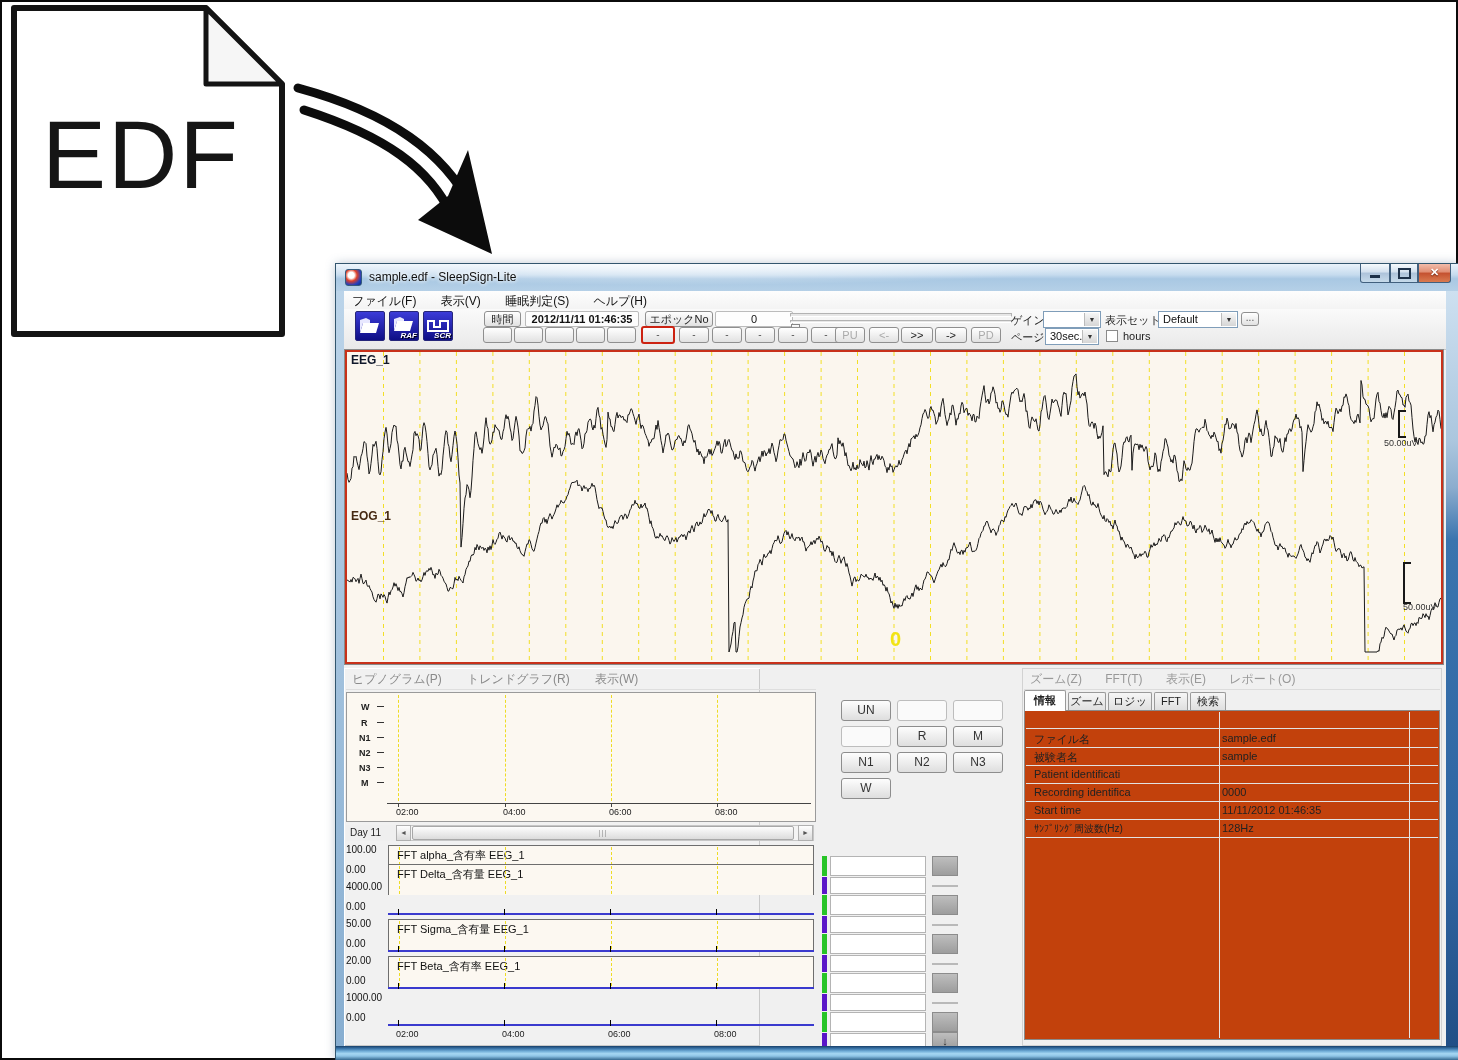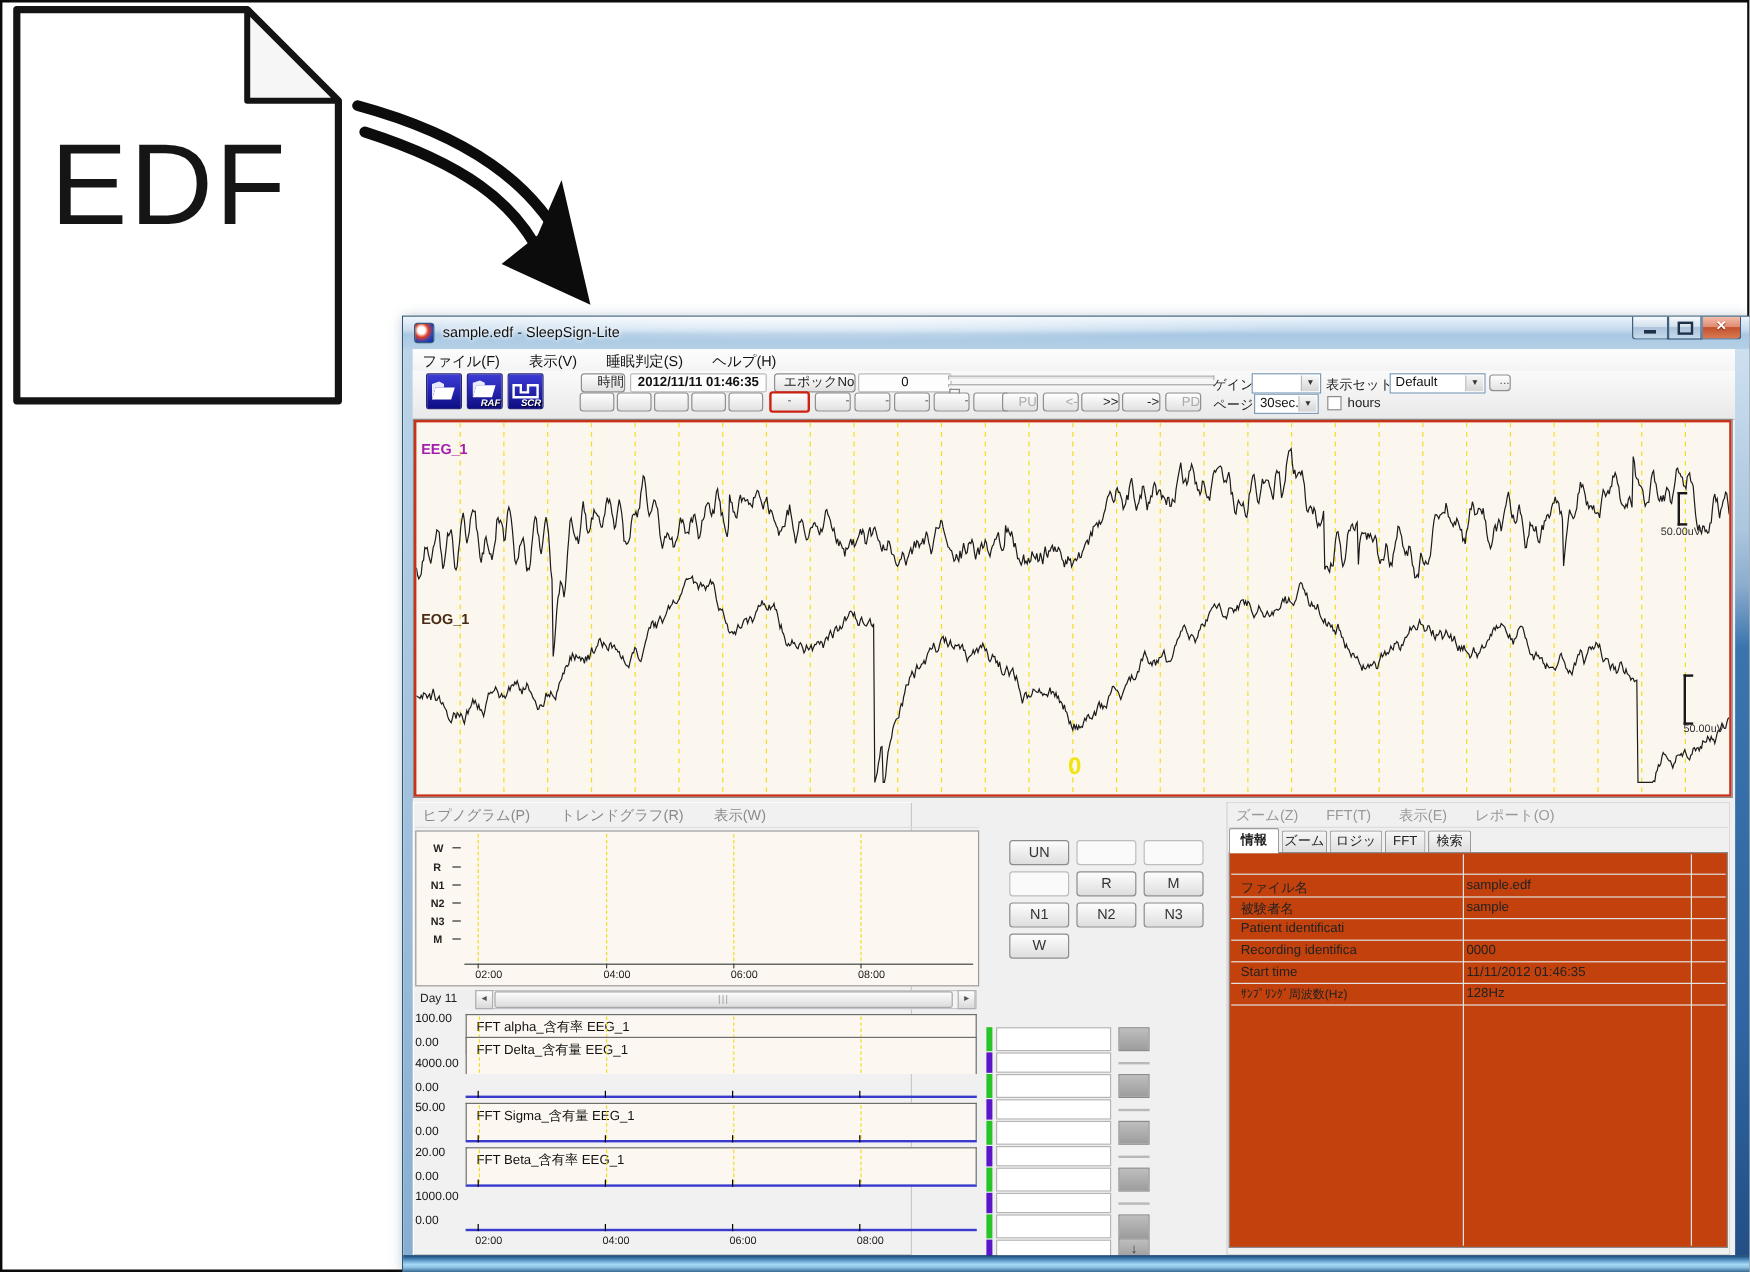--- a/index.html
+++ b/index.html
@@ -39,21 +39,21 @@
        background:linear-gradient(#fdfdfd,#ededed);font-size:12px;border-bottom:1px solid #dcdcdc;box-sizing:border-box}
   .menubar span{display:inline-block;padding:2px 13px 0 8px;color:#111}
   .toolbar{position:absolute;left:0;top:18px;width:1102px;height:41px;
        background:linear-gradient(#fafafa,#e9e9e9);border-bottom:1px solid #c6c6c6;box-sizing:border-box}
   .ic{position:absolute;width:30px;height:30px;top:2px;border:1px solid #26267a;border-radius:2px;
        background:linear-gradient(#3c3cd8,#0e0e85);box-sizing:border-box}
   .ic svg{position:absolute;left:2px;top:3px}
   .ictxt{position:absolute;right:1px;bottom:0;font-size:8px;font-style:italic;font-weight:bold;color:#fff;
        text-shadow:1px 1px 0 #001}
   .tbtn{position:absolute;height:16px;background:linear-gradient(#ffffff,#e1e1e1);border:1px solid #8f8f8f;
-       border-radius:3px;font-size:11px;color:#222;text-align:right;line-height:14px;box-sizing:border-box}
+       border-radius:3px;font-size:11px;color:#222;text-align:center;line-height:14px;box-sizing:border-box}
   .tbtn.sm{font-size:10px;color:#555}
   .tbtn.dis{color:#aaa}
   .flatbox{position:absolute;height:16px;background:#fdfdfd;border:1px solid #bbb;border-radius:2px;
        font-size:11px;text-align:center;line-height:14px;box-sizing:border-box;color:#111}
   .reddash{position:absolute;height:18px;width:34px;border:2px solid #cc2211;border-radius:3px;
        background:linear-gradient(#fff,#dfdfdf);box-sizing:border-box;text-align:center;font-size:10px;line-height:13px;color:#555}
   .lbl{position:absolute;font-size:11px;color:#222;white-space:nowrap}
   .dd{position:absolute;height:17px;background:#fff;border:1px solid #7f9db9;font-size:11px;box-sizing:border-box}
   .dd .val{display:block;padding:1px 16px 0 4px;color:#111;white-space:nowrap}
   .dd .ar{position:absolute;right:1px;top:1px;bottom:1px;width:14px;background:linear-gradient(#f6f6f6,#d6d6d6);
@@ -257,21 +257,21 @@
             <line x1="838.7" x2="838.7" y1="0" y2="310" stroke="#f2df25" stroke-width="1" stroke-dasharray="4 4"></line>
             <line x1="875.2" x2="875.2" y1="0" y2="310" stroke="#f2df25" stroke-width="1" stroke-dasharray="4 4"></line>
             <line x1="911.7" x2="911.7" y1="0" y2="310" stroke="#f2df25" stroke-width="1" stroke-dasharray="4 4"></line>
             <line x1="948.1" x2="948.1" y1="0" y2="310" stroke="#f2df25" stroke-width="1" stroke-dasharray="4 4"></line>
             <line x1="984.6" x2="984.6" y1="0" y2="310" stroke="#f2df25" stroke-width="1" stroke-dasharray="4 4"></line>
             <line x1="1021.1" x2="1021.1" y1="0" y2="310" stroke="#f2df25" stroke-width="1" stroke-dasharray="4 4"></line>
             <line x1="1057.5" x2="1057.5" y1="0" y2="310" stroke="#f2df25" stroke-width="1" stroke-dasharray="4 4"></line>
             <path d="M0 121.1L1 127.4L2 130.3L3 128.5L4 126.5L5 116.1L6 114.8L7 104.3L8 105.3L9 104.3L10 109.9L11 113.8L12 117.6L13 111.5L14 104.2L15 101.7L16 96.6L17 89.6L18 90.4L19 91.6L20 104.1L21 110.6L22 121.9L23 119.1L24 111.4L25 102.9L26 92.4L27 94.3L28 92.0L29 89.3L30 96.6L31 109.7L32 121.2L33 122.9L34 119.8L35 107.7L36 99.7L37 86.8L38 80.2L39 75.4L40 81.9L41 93.4L42 100.7L43 96.5L44 91.7L45 80.5L46 76.2L47 73.0L48 74.3L49 74.1L50 88.2L51 92.1L52 102.0L53 112.6L54 116.9L55 108.9L56 109.3L57 98.1L58 95.3L59 100.9L60 105.1L61 109.6L62 109.6L63 114.5L64 108.7L65 102.8L66 97.7L67 81.2L68 79.4L69 83.7L70 81.6L71 83.7L72 87.2L73 98.5L74 97.7L75 86.6L76 74.6L77 70.7L78 73.7L79 80.2L80 89.6L81 101.6L82 114.7L83 117.9L84 114.9L85 112.8L86 103.1L87 101.4L88 98.7L89 96.3L90 102.7L91 114.4L92 124.1L93 121.4L94 122.6L95 117.3L96 103.9L97 94.5L98 83.8L99 78.7L100 80.3L101 91.6L102 94.7L103 105.0L104 109.7L105 102.7L106 93.4L107 84.3L108 79.0L109 84.3L110 91.4L111 105.8L112 123.0L113 131.0L114 195.1L115 185.5L116 171.5L117 156.3L118 146.0L119 142.6L120 132.6L121 134.3L122 137.8L123 145.7L124 138.4L125 125.0L126 108.3L127 96.6L128 82.3L129 79.8L130 85.7L131 91.6L132 94.9L133 97.7L134 95.6L135 101.3L136 95.1L137 85.9L138 74.1L139 65.7L140 74.2L141 76.7L142 88.9L143 92.2L144 91.3L145 87.9L146 79.8L147 80.5L148 72.7L149 75.2L150 75.9L151 77.9L152 78.2L153 83.8L154 87.3L155 87.2L156 79.7L157 76.6L158 67.7L159 62.7L160 66.9L161 64.3L162 68.4L163 76.0L164 80.2L165 88.5L166 86.6L167 78.5L168 70.8L169 64.4L170 68.9L171 75.1L172 84.0L173 98.9L174 99.0L175 101.4L176 100.9L177 98.8L178 95.9L179 84.0L180 77.7L181 76.5L182 77.0L183 74.4L184 79.1L185 72.9L186 71.4L187 59.0L188 53.4L189 44.6L190 45.7L191 53.1L192 64.2L193 73.0L194 77.9L195 75.5L196 73.6L197 68.6L198 64.6L199 65.3L200 69.8L201 71.9L202 82.0L203 94.1L204 99.6L205 105.2L206 100.4L207 95.1L208 95.9L209 92.2L210 93.3L211 97.1L212 97.6L213 95.9L214 103.9L215 103.6L216 99.4L217 97.7L218 94.4L219 86.4L220 79.3L221 83.2L222 81.3L223 85.4L224 92.4L225 92.0L226 91.5L227 92.6L228 83.8L229 79.9L230 83.6L231 77.5L232 76.6L233 82.2L234 88.3L235 96.8L236 95.8L237 91.2L238 81.6L239 81.1L240 78.5L241 70.2L242 68.4L243 66.9L244 67.8L245 75.0L246 78.0L247 73.2L248 76.1L249 66.5L250 57.9L251 55.4L252 63.2L253 65.9L254 77.2L255 75.5L256 82.3L257 87.3L258 92.0L259 95.4L260 87.6L261 60.1L262 66.4L263 66.9L264 74.6L265 74.7L266 78.7L267 79.6L268 72.4L269 64.3L270 60.4L271 66.0L272 63.2L273 63.0L274 65.5L275 64.8L276 64.3L277 68.3L278 67.4L279 69.2L280 70.6L281 62.7L282 62.7L283 59.8L284 56.7L285 57.5L286 61.6L287 64.6L288 68.4L289 72.4L290 66.7L291 65.3L292 62.1L293 70.3L294 76.5L295 73.0L296 73.8L297 77.1L298 81.3L299 83.5L300 86.3L301 88.1L302 94.3L303 90.5L304 90.4L305 87.0L306 86.8L307 86.7L308 79.9L309 73.0L310 77.4L311 68.5L312 75.6L313 81.4L314 88.7L315 93.5L316 100.9L317 95.3L318 90.9L319 82.8L320 83.2L321 81.0L322 82.9L323 88.9L324 93.9L325 98.0L326 97.5L327 95.0L328 89.2L329 87.5L330 87.5L331 84.2L332 83.6L333 86.4L334 86.5L335 90.6L336 94.0L337 88.8L338 90.9L339 87.4L340 81.1L341 73.6L342 72.7L343 77.0L344 78.9L345 81.8L346 87.4L347 90.3L348 88.4L349 94.8L350 100.1L351 97.1L352 103.0L353 99.3L354 101.7L355 104.9L356 105.1L357 111.7L358 104.6L359 105.6L360 104.4L361 100.4L362 97.1L363 102.2L364 97.5L365 103.5L366 101.7L367 98.9L368 96.4L369 93.4L370 88.9L371 93.5L372 89.4L373 92.2L374 100.7L375 101.2L376 95.8L377 90.5L378 87.4L379 94.6L380 93.0L381 88.6L382 87.4L383 90.8L384 95.2L385 98.5L386 99.1L387 104.1L388 107.6L389 101.9L390 106.2L391 105.9L392 106.3L393 98.9L394 99.3L395 103.2L396 109.6L397 110.1L398 110.8L399 115.6L400 118.8L401 119.8L402 117.8L403 114.6L404 113.7L405 108.4L406 109.7L407 114.6L408 119.1L409 114.1L410 111.6L411 107.7L412 104.7L413 109.7L414 105.0L415 99.1L416 104.4L417 98.6L418 99.5L419 104.0L420 101.1L421 101.0L422 96.6L423 101.7L424 96.0L425 91.1L426 94.3L427 100.4L428 104.0L429 109.7L430 105.9L431 98.9L432 93.7L433 87.7L434 88.0L435 88.5L436 87.3L437 81.9L438 82.3L439 88.2L440 92.0L441 95.8L442 99.6L443 103.8L444 104.5L445 106.3L446 106.9L447 111.1L448 115.7L449 114.5L450 109.7L451 113.4L452 115.7L453 107.1L454 113.4L455 107.1L456 100.6L457 105.5L458 109.4L459 108.3L460 101.2L461 100.0L462 101.0L463 97.6L464 100.9L465 108.3L466 114.2L467 108.8L468 104.3L469 110.2L470 103.8L471 100.4L472 104.8L473 103.2L474 98.0L475 100.3L476 106.5L477 109.1L478 111.7L479 106.3L480 103.1L481 101.8L482 97.5L483 97.4L484 94.3L485 91.6L486 99.1L487 104.3L488 106.8L489 106.4L490 102.8L491 85.8L492 91.9L493 88.5L494 91.9L495 94.3L496 90.8L497 96.0L498 103.9L499 100.6L500 106.7L501 113.6L502 113.4L503 116.4L504 118.8L505 115.8L506 110.2L507 117.3L508 115.6L509 118.0L510 113.1L511 116.7L512 115.3L513 107.6L514 110.6L515 112.3L516 113.8L517 109.2L518 115.9L519 115.0L520 108.7L521 112.9L522 118.1L523 109.8L524 103.6L525 109.5L526 112.6L527 107.1L528 107.2L529 104.3L530 102.4L531 107.7L532 103.5L533 107.3L534 107.5L535 104.2L536 106.0L537 108.7L538 114.1L539 115.3L540 120.6L541 115.3L542 118.1L543 111.6L544 114.8L545 113.8L546 120.3L547 117.8L548 114.9L549 113.7L550 115.1L551 113.2L552 108.3L553 112.7L554 112.4L555 107.7L556 105.7L557 102.2L558 99.6L559 98.1L560 101.8L561 95.8L562 91.5L563 95.0L564 86.9L565 86.4L566 85.2L567 83.7L568 86.9L569 82.3L570 84.8L571 83.1L572 80.4L573 75.7L574 72.8L575 66.6L576 62.0L577 60.6L578 57.5L579 59.7L580 64.0L581 66.5L582 65.1L583 56.6L584 54.5L585 58.2L586 58.1L587 61.5L588 64.8L589 72.3L590 70.0L591 67.8L592 60.5L593 64.6L594 55.0L595 49.7L596 46.4L597 53.4L598 62.5L599 67.7L600 73.5L601 69.1L602 67.0L603 60.9L604 62.9L605 53.4L606 53.2L607 58.9L608 64.8L609 73.2L610 66.6L611 67.3L612 61.4L613 62.0L614 54.0L615 50.3L616 52.3L617 60.7L618 58.2L619 56.3L620 56.6L621 63.4L622 61.0L623 62.4L624 64.5L625 68.8L626 62.6L627 62.5L628 69.9L629 69.8L630 64.1L631 65.4L632 66.5L633 56.0L634 49.7L635 43.9L636 38.7L637 33.6L638 42.7L639 50.5L640 49.0L641 47.0L642 51.9L643 48.9L644 40.7L645 39.8L646 34.8L647 37.9L648 42.4L649 51.1L650 50.1L651 56.5L652 56.2L653 60.3L654 57.6L655 48.9L656 49.4L657 53.7L658 59.3L659 62.7L660 62.1L661 65.2L662 56.8L663 50.0L664 43.2L665 40.1L666 41.4L667 39.0L668 37.9L669 36.9L670 36.3L671 37.8L672 44.5L673 49.9L674 48.4L675 49.9L676 45.2L677 41.5L678 47.5L679 59.6L680 58.7L681 66.9L682 75.1L683 76.4L684 69.2L685 64.9L686 66.9L687 69.0L688 69.6L689 66.8L690 72.6L691 78.2L692 79.1L693 72.6L694 59.9L695 57.4L696 49.6L697 44.5L698 43.5L699 50.2L700 58.8L701 65.9L702 67.5L703 61.2L704 54.8L705 47.1L706 50.7L707 50.1L708 48.0L709 48.0L710 48.6L711 53.0L712 55.9L713 60.7L714 64.4L715 53.6L716 43.5L717 40.2L718 42.0L719 41.3L720 51.8L721 62.9L722 59.1L723 53.4L724 48.8L725 35.6L726 29.4L727 24.0L728 23.3L729 21.9L730 34.6L731 42.9L732 39.5L733 46.1L734 44.2L735 41.9L736 41.4L737 43.8L738 40.0L739 46.7L740 52.0L741 65.2L742 73.4L743 74.6L744 71.3L745 69.8L746 71.4L747 76.4L748 71.1L749 73.8L750 81.6L751 87.0L752 84.1L753 86.2L754 83.8L755 80.3L756 73.8L757 122.6L758 120.0L759 119.9L760 122.8L761 124.8L762 117.3L763 119.7L764 119.5L765 108.0L766 97.8L767 91.6L768 91.0L769 97.0L770 102.0L771 113.8L772 120.0L773 117.8L774 114.0L775 105.3L776 93.6L777 89.9L778 90.3L779 85.9L780 84.7L781 88.9L782 90.1L783 85.0L784 83.2L785 118.3L786 101.1L787 94.7L788 91.7L789 92.6L790 92.3L791 92.3L792 97.7L793 92.3L794 95.7L795 92.9L796 96.1L797 99.4L798 97.1L799 94.5L800 97.2L801 109.1L802 113.5L803 117.9L804 114.3L805 114.3L806 114.8L807 109.8L808 100.8L809 103.4L810 112.9L811 119.7L812 117.1L813 119.3L814 109.8L815 106.1L816 99.4L817 96.2L818 86.6L819 87.2L820 91.7L821 95.0L822 103.1L823 105.4L824 110.0L825 107.6L826 111.1L827 103.2L828 103.6L829 109.5L830 118.7L831 121.0L832 129.4L833 129.2L834 126.9L835 128.7L836 117.7L837 108.7L838 112.1L839 116.9L840 118.5L841 115.6L842 117.8L843 118.2L844 114.0L845 111.1L846 101.1L847 89.7L848 81.8L849 77.0L850 76.8L851 78.2L852 80.2L853 77.3L854 76.5L855 75.5L856 75.1L857 75.6L858 67.3L859 71.7L860 78.6L861 79.6L862 82.9L863 84.0L864 86.6L865 83.1L866 85.0L867 80.1L868 82.3L869 85.9L870 89.6L871 89.3L872 98.6L873 96.8L874 101.2L875 91.3L876 88.4L877 81.8L878 72.1L879 72.6L880 66.1L881 69.7L882 77.0L883 76.6L884 76.0L885 71.7L886 71.8L887 72.9L888 76.6L889 71.5L890 80.0L891 82.1L892 92.6L893 98.7L894 100.8L895 105.1L896 102.6L897 97.3L898 88.3L899 85.5L900 90.9L901 85.2L902 80.9L903 83.1L904 90.6L905 84.5L906 78.0L907 72.4L908 68.8L909 62.5L910 57.9L911 63.8L912 72.5L913 79.9L914 76.8L915 82.7L916 84.0L917 82.3L918 73.6L919 68.5L920 75.5L921 78.1L922 85.5L923 94.4L924 104.5L925 104.2L926 96.9L927 94.2L928 83.8L929 86.1L930 85.8L931 89.9L932 90.5L933 86.5L934 95.3L935 99.5L936 100.2L937 93.8L938 85.6L939 89.6L940 82.1L941 81.9L942 77.5L943 76.7L944 79.5L945 77.1L946 70.9L947 67.4L948 67.1L949 62.1L950 66.9L951 65.6L952 67.5L953 76.0L954 74.4L955 80.3L956 119.6L957 108.6L958 97.9L959 89.7L960 80.2L961 72.7L962 76.0L963 77.8L964 80.2L965 78.9L966 74.8L967 71.5L968 59.9L969 58.3L970 49.8L971 53.8L972 52.1L973 56.3L974 60.6L975 68.3L976 66.5L977 71.8L978 69.6L979 69.5L980 72.2L981 69.2L982 75.2L983 75.9L984 75.2L985 75.7L986 79.6L987 70.4L988 62.4L989 56.1L990 58.1L991 61.7L992 59.2L993 56.9L994 59.8L995 53.8L996 53.4L997 44.8L998 45.5L999 41.9L1000 44.9L1001 50.9L1002 53.6L1003 63.3L1004 67.3L1005 68.8L1006 69.5L1007 71.6L1008 68.3L1009 70.4L1010 64.0L1011 62.0L1012 66.1L1013 70.9L1014 28.5L1015 33.0L1016 44.8L1017 47.0L1018 47.4L1019 52.2L1020 52.8L1021 54.0L1022 56.7L1023 64.5L1024 69.8L1025 67.4L1026 66.6L1027 66.7L1028 56.9L1029 47.0L1030 42.2L1031 40.3L1032 49.5L1033 51.1L1034 58.5L1035 64.1L1036 65.6L1037 61.3L1038 66.1L1039 60.7L1040 65.6L1041 58.7L1042 54.3L1043 55.8L1044 57.6L1045 66.2L1046 67.5L1047 60.9L1048 55.4L1049 48.7L1050 39.0L1051 38.1L1052 42.1L1053 42.6L1054 45.3L1055 45.7L1056 53.0L1057 53.0L1058 55.3L1059 45.3L1060 43.6L1061 42.1L1062 49.1L1063 50.4L1064 53.1L1065 65.6L1066 77.0L1067 84.5L1068 90.1L1069 85.3L1070 89.9L1071 92.5L1072 86.3L1073 86.6L1074 90.9L1075 89.8L1076 92.2L1077 91.6L1078 84.0L1079 83.6L1080 72.3L1081 63.1L1082 59.7L1083 65.8L1084 63.5L1085 72.2L1086 79.8L1087 72.7L1088 70.2L1089 65.1L1090 63.4L1091 58.1L1092 59.5L1093 67.6L1094 76.7" fill="none" stroke="#1b1b1b" stroke-width="1"></path>
             <path d="M0 227.8L1 228.7L2 229.1L3 230.1L4 227.5L5 230.1L6 225.4L7 225.9L8 226.9L9 229.7L10 227.9L11 226.4L12 231.3L13 226.4L14 222.1L15 226.8L16 231.5L17 231.6L18 229.8L19 228.1L20 233.1L21 234.7L22 233.5L23 236.5L24 238.4L25 240.1L26 244.8L27 247.5L28 249.0L29 250.2L30 246.6L31 242.1L32 242.7L33 246.8L34 241.9L35 243.2L36 245.3L37 242.6L38 244.4L39 248.3L40 251.1L41 245.6L42 240.1L43 242.8L44 238.7L45 237.7L46 235.0L47 230.7L48 234.2L49 231.7L50 234.8L51 238.6L52 235.4L53 239.7L54 239.5L55 241.7L56 245.0L57 240.7L58 234.7L59 230.9L60 225.6L61 226.2L62 224.7L63 225.6L64 224.4L65 223.4L66 220.4L67 222.6L68 225.0L69 229.3L70 228.4L71 226.0L72 228.7L73 227.8L74 229.8L75 227.9L76 224.6L77 220.5L78 223.4L79 219.4L80 218.7L81 219.4L82 216.4L83 218.2L84 215.4L85 218.6L86 223.0L87 222.3L88 226.4L89 221.1L90 222.6L91 222.2L92 217.3L93 219.2L94 223.4L95 224.4L96 226.2L97 229.2L98 230.8L99 232.0L100 235.6L101 239.2L102 238.8L103 235.6L104 235.5L105 236.7L106 236.6L107 231.7L108 225.4L109 228.2L110 227.0L111 228.6L112 224.3L113 226.6L114 228.3L115 229.5L116 231.0L117 224.8L118 222.6L119 217.4L120 215.5L121 213.9L122 209.1L123 209.4L124 204.2L125 202.6L126 203.3L127 201.5L128 195.4L129 198.0L130 192.5L131 194.8L132 197.9L133 193.8L134 195.6L135 196.4L136 195.2L137 198.4L138 196.2L139 197.1L140 200.8L141 195.1L142 198.2L143 193.8L144 197.6L145 193.1L146 187.6L147 191.3L148 192.4L149 190.2L150 187.3L151 186.2L152 181.3L153 180.1L154 183.2L155 187.1L156 183.4L157 185.0L158 186.2L159 189.0L160 190.1L161 184.8L162 183.6L163 188.0L164 186.3L165 185.6L166 189.2L167 189.1L168 191.3L169 190.9L170 195.4L171 196.9L172 194.8L173 198.7L174 201.0L175 202.6L176 202.9L177 204.3L178 199.7L179 195.7L180 191.9L181 192.2L182 187.7L183 188.5L184 192.4L185 196.6L186 198.6L187 199.3L188 195.7L189 191.1L190 186.9L191 182.6L192 179.4L193 174.1L194 171.0L195 171.3L196 166.6L197 165.5L198 170.3L199 167.1L200 171.6L201 167.4L202 164.4L203 161.6L204 163.8L205 167.1L206 164.4L207 162.4L208 160.0L209 156.7L210 152.8L211 155.3L212 152.9L213 151.8L214 148.3L215 150.1L216 150.7L217 151.0L218 148.8L219 147.3L220 144.1L221 142.6L222 138.5L223 136.1L224 132.4L225 130.3L226 130.7L227 130.2L228 130.1L229 129.6L230 128.2L231 133.9L232 132.9L233 133.4L234 134.5L235 139.0L236 135.8L237 133.6L238 136.6L239 135.3L240 136.5L241 139.7L242 136.3L243 136.7L244 134.6L245 131.3L246 134.5L247 133.1L248 135.3L249 141.3L250 147.7L251 152.0L252 156.6L253 155.2L254 156.3L255 155.7L256 159.5L257 164.0L258 167.4L259 168.0L260 173.6L261 175.5L262 174.9L263 174.3L264 176.1L265 174.4L266 176.6L267 172.5L268 168.6L269 170.6L270 171.5L271 171.0L272 167.4L273 164.5L274 163.6L275 163.3L276 167.5L277 164.6L278 161.8L279 162.9L280 166.6L281 164.4L282 161.7L283 157.9L284 156.5L285 152.5L286 153.2L287 152.7L288 148.3L289 151.8L290 151.2L291 153.7L292 156.0L293 156.4L294 152.1L295 155.8L296 153.9L297 153.3L298 151.0L299 156.1L300 156.1L301 160.2L302 165.7L303 171.6L304 168.8L305 174.7L306 176.4L307 179.9L308 184.9L309 186.3L310 184.3L311 186.1L312 185.3L313 181.4L314 184.2L315 183.6L316 185.9L317 187.8L318 188.6L319 185.1L320 183.7L321 185.3L322 188.4L323 192.1L324 190.1L325 185.6L326 187.9L327 189.5L328 187.8L329 185.5L330 190.1L331 187.3L332 185.0L333 185.1L334 182.9L335 182.6L336 184.8L337 182.6L338 183.3L339 187.8L340 184.0L341 180.0L342 178.9L343 181.1L344 176.4L345 173.5L346 176.7L347 179.8L348 174.5L349 171.2L350 169.9L351 173.8L352 173.4L353 169.9L354 172.1L355 170.8L356 166.1L357 161.6L358 165.0L359 163.2L360 161.1L361 157.7L362 157.3L363 158.2L364 161.4L365 158.6L366 163.5L367 165.0L368 169.0L369 169.1L370 164.6L371 162.4L372 166.2L373 168.1L374 169.3L375 169.7L376 167.7L377 165.7L378 163.7L379 168.5L380 170.1L381 167.7L382 300.0L383 296.1L384 292.0L385 284.3L386 279.5L387 270.8L388 270.2L389 300.0L390 300.0L391 294.9L392 284.4L393 275.0L394 270.7L395 265.9L396 262.7L397 255.3L398 251.7L399 249.2L400 247.1L401 246.8L402 246.1L403 238.7L404 234.4L405 236.0L406 229.0L407 225.1L408 218.9L409 218.8L410 218.8L411 212.6L412 211.2L413 207.4L414 209.6L415 213.1L416 206.7L417 202.2L418 205.1L419 205.4L420 204.0L421 201.3L422 201.1L423 198.5L424 201.7L425 196.7L426 192.5L427 190.7L428 188.0L429 189.0L430 188.4L431 183.7L432 187.4L433 191.3L434 191.3L435 189.8L436 185.3L437 181.4L438 179.4L439 178.4L440 183.0L441 179.7L442 183.6L443 186.9L444 184.9L445 181.6L446 186.1L447 187.4L448 188.8L449 185.4L450 186.1L451 185.8L452 185.1L453 188.7L454 186.6L455 185.1L456 189.9L457 189.8L458 194.4L459 199.1L460 196.2L461 195.1L462 194.3L463 193.0L464 189.7L465 192.8L466 190.1L467 188.3L468 191.7L469 188.2L470 186.0L471 187.6L472 184.2L473 186.7L474 190.2L475 188.9L476 192.6L477 198.0L478 199.4L479 197.5L480 193.5L481 195.4L482 195.1L483 200.2L484 199.0L485 203.7L486 199.6L487 205.5L488 209.5L489 210.6L490 210.2L491 206.2L492 203.4L493 206.6L494 211.3L495 208.1L496 206.5L497 204.8L498 210.1L499 214.5L500 211.5L501 215.7L502 220.9L503 224.1L504 229.1L505 234.1L506 229.7L507 225.7L508 224.9L509 229.6L510 227.5L511 228.7L512 228.8L513 226.3L514 222.3L515 222.9L516 223.9L517 224.8L518 224.9L519 222.2L520 225.3L521 225.1L522 227.6L523 226.0L524 227.0L525 226.7L526 228.4L527 224.9L528 221.0L529 226.0L530 224.3L531 224.8L532 228.3L533 225.3L534 229.8L535 228.2L536 233.4L537 232.5L538 234.2L539 239.1L540 235.3L541 240.6L542 241.5L543 245.7L544 251.0L545 249.3L546 253.6L547 256.3L548 251.2L549 255.3L550 252.5L551 256.4L552 252.5L553 254.6L554 253.4L555 254.1L556 250.0L557 246.6L558 248.5L559 244.6L560 243.6L561 246.5L562 246.5L563 247.2L564 244.3L565 241.0L566 244.5L567 239.7L568 235.5L569 232.8L570 237.4L571 234.7L572 238.6L573 236.2L574 236.9L575 238.0L576 232.6L577 228.1L578 227.1L579 224.5L580 220.1L581 220.0L582 221.4L583 223.0L584 223.3L585 225.0L586 228.0L587 230.8L588 227.9L589 224.7L590 221.9L591 219.1L592 217.7L593 214.9L594 212.3L595 215.1L596 210.6L597 213.4L598 214.5L599 214.2L600 211.7L601 207.7L602 207.9L603 202.3L604 197.3L605 198.4L606 193.8L607 190.7L608 194.0L609 196.4L610 200.4L611 201.2L612 199.9L613 202.6L614 198.7L615 198.1L616 202.4L617 198.4L618 200.2L619 195.9L620 195.8L621 195.2L622 192.6L623 190.0L624 194.7L625 199.6L626 199.6L627 199.0L628 199.3L629 198.2L630 195.8L631 191.4L632 186.4L633 185.3L634 181.4L635 179.7L636 178.4L637 174.0L638 173.7L639 170.1L640 169.0L641 171.2L642 174.8L643 177.0L644 180.8L645 178.1L646 176.8L647 177.6L648 179.5L649 183.4L650 180.5L651 179.2L652 173.7L653 172.7L654 168.5L655 168.0L656 169.4L657 169.8L658 164.5L659 165.4L660 161.1L661 158.1L662 156.6L663 154.5L664 153.5L665 151.4L666 153.4L667 154.9L668 152.5L669 151.0L670 154.4L671 158.1L672 161.6L673 162.2L674 161.8L675 163.5L676 159.7L677 154.9L678 154.5L679 154.7L680 155.3L681 158.2L682 155.9L683 156.8L684 152.4L685 155.9L686 151.6L687 148.7L688 148.0L689 147.8L690 151.6L691 148.9L692 152.9L693 149.1L694 150.3L695 153.2L696 157.2L697 159.9L698 162.7L699 160.6L700 159.3L701 157.3L702 152.8L703 154.9L704 157.3L705 158.7L706 161.9L707 162.2L708 160.0L709 157.5L710 159.9L711 161.8L712 160.8L713 158.0L714 160.5L715 156.7L716 156.3L717 155.7L718 156.5L719 155.7L720 154.6L721 150.3L722 147.1L723 149.4L724 145.0L725 150.6L726 150.0L727 146.2L728 149.4L729 150.2L730 151.3L731 152.5L732 149.7L733 147.9L734 143.3L735 139.1L736 134.6L737 133.5L738 134.3L739 138.6L740 139.7L741 143.8L742 142.4L743 147.8L744 152.6L745 153.2L746 149.9L747 153.1L748 152.7L749 155.4L750 155.4L751 151.5L752 156.3L753 160.6L754 163.0L755 164.8L756 167.0L757 163.4L758 168.6L759 169.7L760 166.6L761 167.6L762 170.5L763 169.1L764 173.7L765 173.3L766 176.9L767 172.0L768 168.0L769 172.9L770 173.8L771 178.9L772 179.0L773 183.2L774 188.2L775 185.0L776 188.4L777 189.2L778 192.1L779 195.4L780 192.5L781 192.6L782 195.6L783 196.3L784 195.0L785 198.0L786 201.2L787 202.7L788 206.9L789 202.3L790 205.2L791 205.6L792 204.1L793 201.6L794 204.3L795 201.8L796 202.7L797 201.3L798 199.2L799 200.9L800 205.1L801 205.2L802 200.3L803 197.2L804 192.7L805 195.3L806 193.6L807 190.7L808 194.0L809 191.9L810 192.8L811 190.3L812 186.4L813 188.6L814 189.5L815 184.4L816 184.4L817 182.6L818 183.7L819 188.2L820 189.8L821 185.3L822 185.8L823 182.4L824 179.2L825 179.2L826 177.3L827 175.9L828 170.7L829 173.0L830 170.9L831 169.4L832 170.9L833 172.8L834 172.8L835 168.5L836 164.6L837 168.1L838 168.6L839 169.1L840 173.9L841 173.8L842 172.9L843 169.4L844 169.7L845 173.3L846 176.9L847 173.1L848 178.2L849 181.0L850 176.8L851 177.5L852 176.3L853 173.4L854 174.9L855 180.4L856 178.8L857 176.8L858 173.2L859 175.4L860 178.3L861 179.5L862 176.8L863 182.2L864 181.2L865 178.0L866 183.0L867 186.7L868 190.4L869 186.0L870 190.0L871 186.6L872 189.9L873 185.7L874 189.6L875 190.9L876 192.2L877 193.1L878 196.3L879 194.9L880 191.6L881 187.4L882 191.6L883 192.0L884 195.8L885 192.7L886 192.1L887 188.7L888 185.6L889 188.0L890 187.7L891 186.9L892 183.0L893 181.3L894 181.0L895 176.7L896 177.8L897 173.0L898 171.0L899 173.0L900 169.5L901 171.6L902 170.7L903 170.6L904 167.7L905 168.6L906 169.6L907 170.6L908 173.9L909 176.6L910 179.3L911 177.0L912 180.9L913 180.3L914 184.9L915 180.4L916 180.1L917 178.0L918 172.9L919 171.4L920 170.0L921 169.9L922 170.8L923 174.6L924 179.4L925 180.5L926 185.2L927 188.8L928 192.9L929 193.7L930 193.4L931 198.0L932 194.4L933 191.6L934 194.5L935 194.3L936 196.9L937 196.2L938 196.1L939 200.6L940 201.5L941 205.3L942 201.1L943 203.2L944 204.5L945 204.1L946 204.1L947 204.0L948 205.2L949 206.4L950 204.1L951 201.9L952 198.6L953 194.0L954 192.5L955 196.4L956 198.2L957 200.6L958 205.1L959 205.9L960 208.8L961 206.7L962 208.3L963 210.3L964 205.3L965 200.7L966 202.0L967 197.4L968 193.5L969 193.5L970 189.6L971 190.7L972 195.6L973 201.0L974 198.2L975 194.7L976 192.1L977 187.6L978 187.1L979 189.1L980 187.0L981 188.9L982 187.4L983 183.5L984 184.7L985 187.3L986 185.0L987 190.2L988 195.6L989 199.4L990 198.5L991 196.6L992 196.8L993 197.1L994 201.6L995 205.9L996 202.4L997 201.3L998 205.9L999 203.9L1000 209.0L1001 208.2L1002 204.7L1003 200.4L1004 199.7L1005 203.0L1006 207.9L1007 209.3L1008 205.5L1009 209.2L1010 210.4L1011 211.2L1012 214.7L1013 213.1L1014 213.4L1015 216.0L1016 215.3L1017 214.8L1018 300.0L1019 300.0L1020 300.0L1021 300.0L1022 300.0L1023 300.0L1024 300.0L1025 300.0L1026 300.0L1027 300.0L1028 300.0L1029 300.0L1030 300.0L1031 298.6L1032 299.3L1033 291.8L1034 290.1L1035 285.3L1036 286.5L1037 284.3L1038 278.4L1039 275.2L1040 276.6L1041 277.1L1042 279.0L1043 280.8L1044 282.0L1045 282.0L1046 285.1L1047 288.0L1048 284.4L1049 283.4L1050 278.1L1051 277.4L1052 277.0L1053 277.5L1054 275.9L1055 278.2L1056 275.0L1057 272.8L1058 276.0L1059 279.0L1060 280.2L1061 281.2L1062 277.3L1063 276.7L1064 271.7L1065 271.1L1066 273.6L1067 271.4L1068 270.9L1069 273.6L1070 270.3L1071 271.4L1072 265.5L1073 266.0L1074 266.6L1075 266.2L1076 261.7L1077 263.4L1078 265.6L1079 261.7L1080 264.4L1081 264.0L1082 267.6L1083 263.6L1084 258.8L1085 256.5L1086 257.5L1087 254.2L1088 250.7L1089 253.0L1090 255.0L1091 254.9L1092 250.4L1093 246.9L1094 246.0" fill="none" stroke="#1b1b1b" stroke-width="1"></path>
           </svg>
-        <span class="chlabel" style="left:4px;top:15px;color:#a21caf">EEG_1</span>
+        <span class="chlabel" style="left:4px;top:1px;color:#0f172a">EEG_1</span>
         <span class="chlabel" style="left:4px;top:157px;color:#462912">EOG_1</span>
         <span class="epochmark" style="left:543px;top:276px">0</span>
         <div class="bracket" style="left:1051px;top:58px;height:24px"></div>
         <span class="scaletxt" style="left:1037px;top:86px">50.00uV</span>
         <div class="bracket" style="left:1056px;top:210px;height:38px"></div>
         <span class="scaletxt" style="left:1056px;top:250px">50.00uV</span>
       </div>
 
       <div class="lpanel">
         <div class="pmenu">

